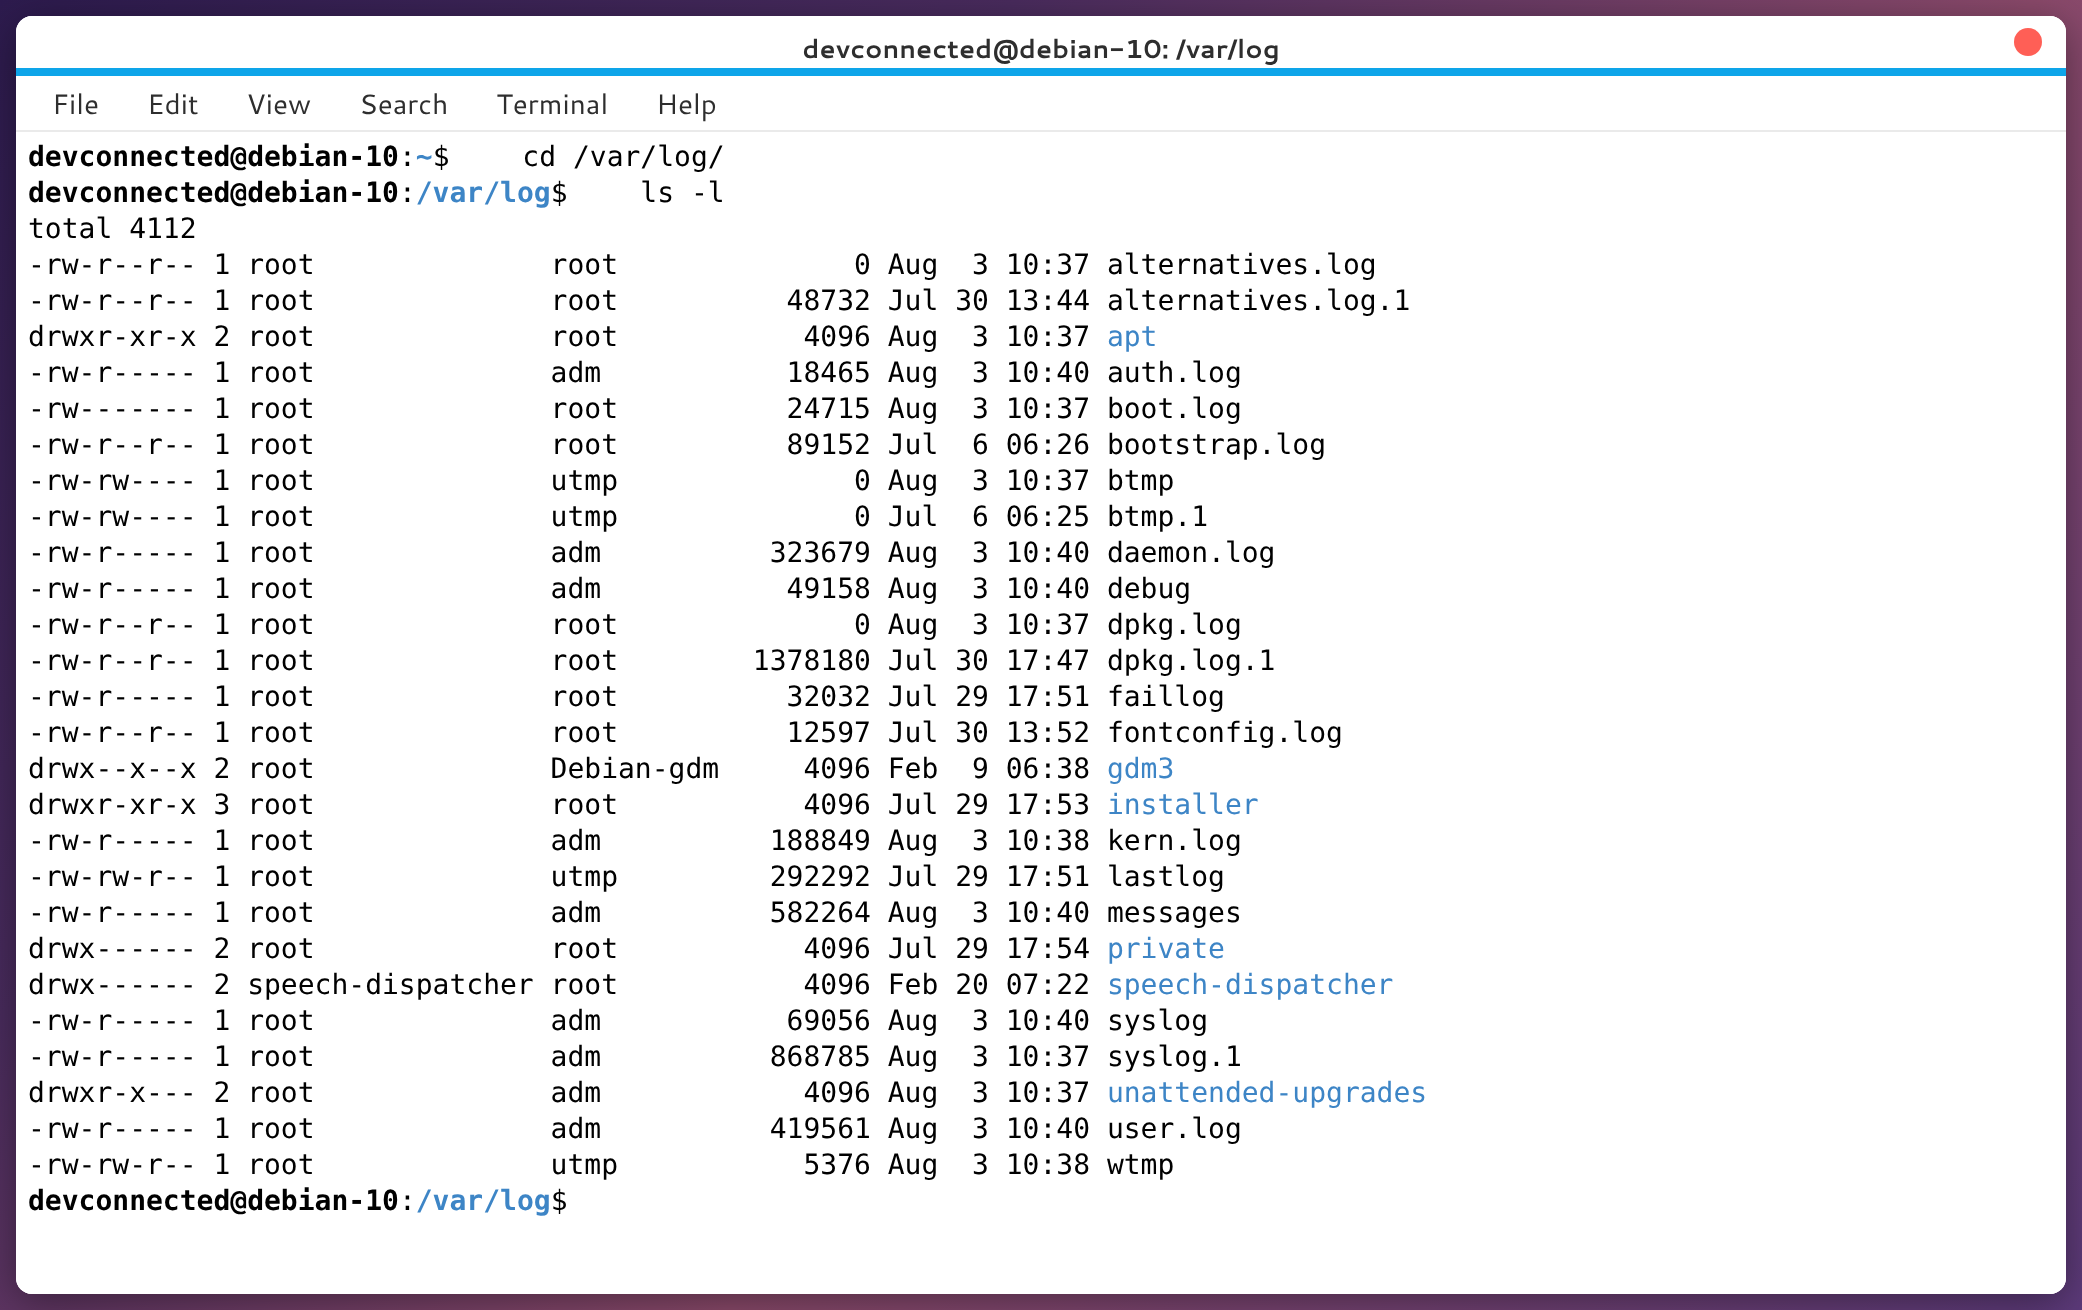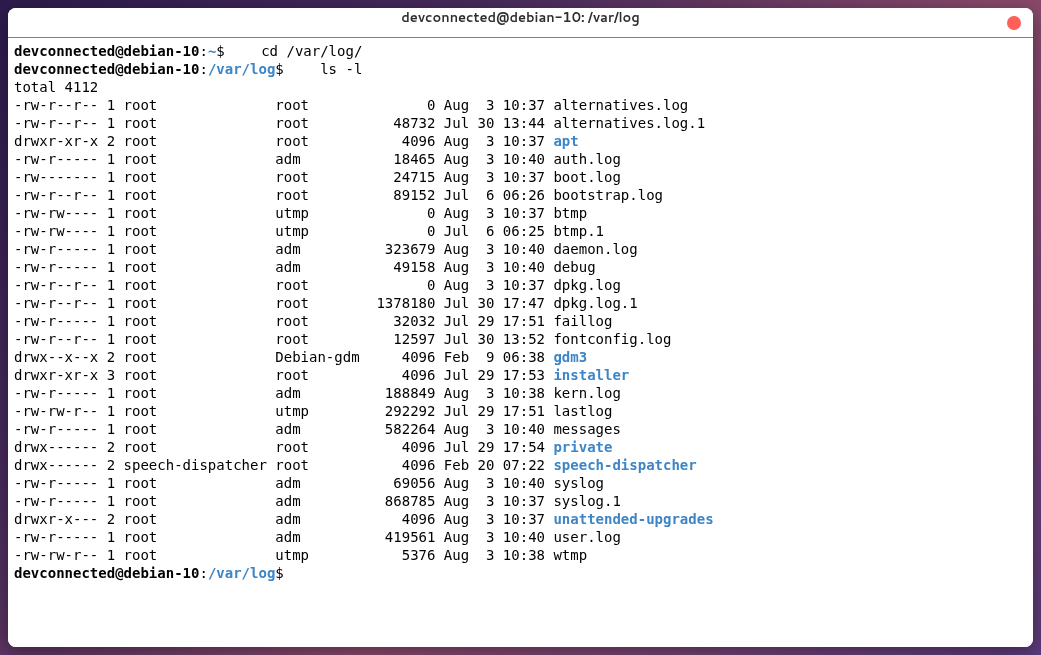--- a/index.html
+++ b/index.html
@@ -19,24 +19,24 @@
     border-radius: 8px;
     overflow: hidden;
     box-shadow: 0 4px 20px rgba(0,0,0,0.4);
     display: flex;
     flex-direction: column;
   }
   .titlebar {
     background: #ffffff;
     height: 30px;
     display: flex;
-    align-items: flex-start;
+    align-items: flex-end;
     justify-content: center;
     position: relative;
-    border-bottom: 1px solid #0ea5e9;
+    border-bottom: 4px solid #0ea5e9;
   }
   .titlebar-title {
     font-family: "Cantarell", "DejaVu Sans", sans-serif;
     font-size: 13px;
     font-weight: bold;
     color: #2e2e2e;
   }
   .close-btn {
     position: absolute;
     right: 12px;
@@ -74,25 +74,33 @@
     white-space: pre;
     position: relative;
   }
   .terminal-area::-webkit-scrollbar { width: 10px; }
   .terminal-area::-webkit-scrollbar-track { background: #f0f0f0; }
   .terminal-area::-webkit-scrollbar-thumb { background: #c0c0c0; border-radius: 5px; }
   .prompt-user { color: #000000; font-weight: bold; }
   .prompt-path { color: #3d85c6; font-weight: bold; }
   .prompt-sym { color: #000; }
   .cmd { color: #000; margin-left: 28px; }
-  .dir-name { color: #3d85c6; font-weight: bold; }
+  .dir-name { color: #3d85c6; font-weight: normal; }
   .file-line { color: #000; }
 </style>
 </head>
 <body>
 
 <div class="window">
   <div class="titlebar">
     <span class="titlebar-title">devconnected@debian-10: /var/log</span>
     <div class="close-btn"></div>
   </div>
+  <div class="menubar">
+    <div class="menu-item">File</div>
+    <div class="menu-item">Edit</div>
+    <div class="menu-item">View</div>
+    <div class="menu-item">Search</div>
+    <div class="menu-item">Terminal</div>
+    <div class="menu-item">Help</div>
+  </div>
   <div class="terminal-area" id="term"><div class="file-line"><span class="prompt-user">devconnected@debian-10</span><span class="prompt-sym">:</span><span class="prompt-path">~</span><span class="prompt-sym">$ </span><span class="cmd">cd /var/log/</span></div><div class="file-line"><span class="prompt-user">devconnected@debian-10</span><span class="prompt-sym">:</span><span class="prompt-path">/var/log</span><span class="prompt-sym">$ </span><span class="cmd">ls -l</span></div><div class="file-line">total 4112</div><div class="file-line">-rw-r--r-- 1 root              root              0 Aug  3 10:37 <span>alternatives.log</span></div><div class="file-line">-rw-r--r-- 1 root              root          48732 Jul 30 13:44 <span>alternatives.log.1</span></div><div class="file-line">drwxr-xr-x 2 root              root           4096 Aug  3 10:37 <span class="dir-name">apt</span></div><div class="file-line">-rw-r----- 1 root              adm           18465 Aug  3 10:40 <span>auth.log</span></div><div class="file-line">-rw------- 1 root              root          24715 Aug  3 10:37 <span>boot.log</span></div><div class="file-line">-rw-r--r-- 1 root              root          89152 Jul  6 06:26 <span>bootstrap.log</span></div><div class="file-line">-rw-rw---- 1 root              utmp              0 Aug  3 10:37 <span>btmp</span></div><div class="file-line">-rw-rw---- 1 root              utmp              0 Jul  6 06:25 <span>btmp.1</span></div><div class="file-line">-rw-r----- 1 root              adm          323679 Aug  3 10:40 <span>daemon.log</span></div><div class="file-line">-rw-r----- 1 root              adm           49158 Aug  3 10:40 <span>debug</span></div><div class="file-line">-rw-r--r-- 1 root              root              0 Aug  3 10:37 <span>dpkg.log</span></div><div class="file-line">-rw-r--r-- 1 root              root        1378180 Jul 30 17:47 <span>dpkg.log.1</span></div><div class="file-line">-rw-r----- 1 root              root          32032 Jul 29 17:51 <span>faillog</span></div><div class="file-line">-rw-r--r-- 1 root              root          12597 Jul 30 13:52 <span>fontconfig.log</span></div><div class="file-line">drwx--x--x 2 root              Debian-gdm     4096 Feb  9 06:38 <span class="dir-name">gdm3</span></div><div class="file-line">drwxr-xr-x 3 root              root           4096 Jul 29 17:53 <span class="dir-name">installer</span></div><div class="file-line">-rw-r----- 1 root              adm          188849 Aug  3 10:38 <span>kern.log</span></div><div class="file-line">-rw-rw-r-- 1 root              utmp         292292 Jul 29 17:51 <span>lastlog</span></div><div class="file-line">-rw-r----- 1 root              adm          582264 Aug  3 10:40 <span>messages</span></div><div class="file-line">drwx------ 2 root              root           4096 Jul 29 17:54 <span class="dir-name">private</span></div><div class="file-line">drwx------ 2 speech-dispatcher root           4096 Feb 20 07:22 <span class="dir-name">speech-dispatcher</span></div><div class="file-line">-rw-r----- 1 root              adm           69056 Aug  3 10:40 <span>syslog</span></div><div class="file-line">-rw-r----- 1 root              adm          868785 Aug  3 10:37 <span>syslog.1</span></div><div class="file-line">drwxr-x--- 2 root              adm            4096 Aug  3 10:37 <span class="dir-name">unattended-upgrades</span></div><div class="file-line">-rw-r----- 1 root              adm          419561 Aug  3 10:40 <span>user.log</span></div><div class="file-line">-rw-rw-r-- 1 root              utmp           5376 Aug  3 10:38 <span>wtmp</span></div><div class="file-line"><span class="prompt-user">devconnected@debian-10</span><span class="prompt-sym">:</span><span class="prompt-path">/var/log</span><span class="prompt-sym">$ </span></div></div>
 </div>
 
 </body></html>

